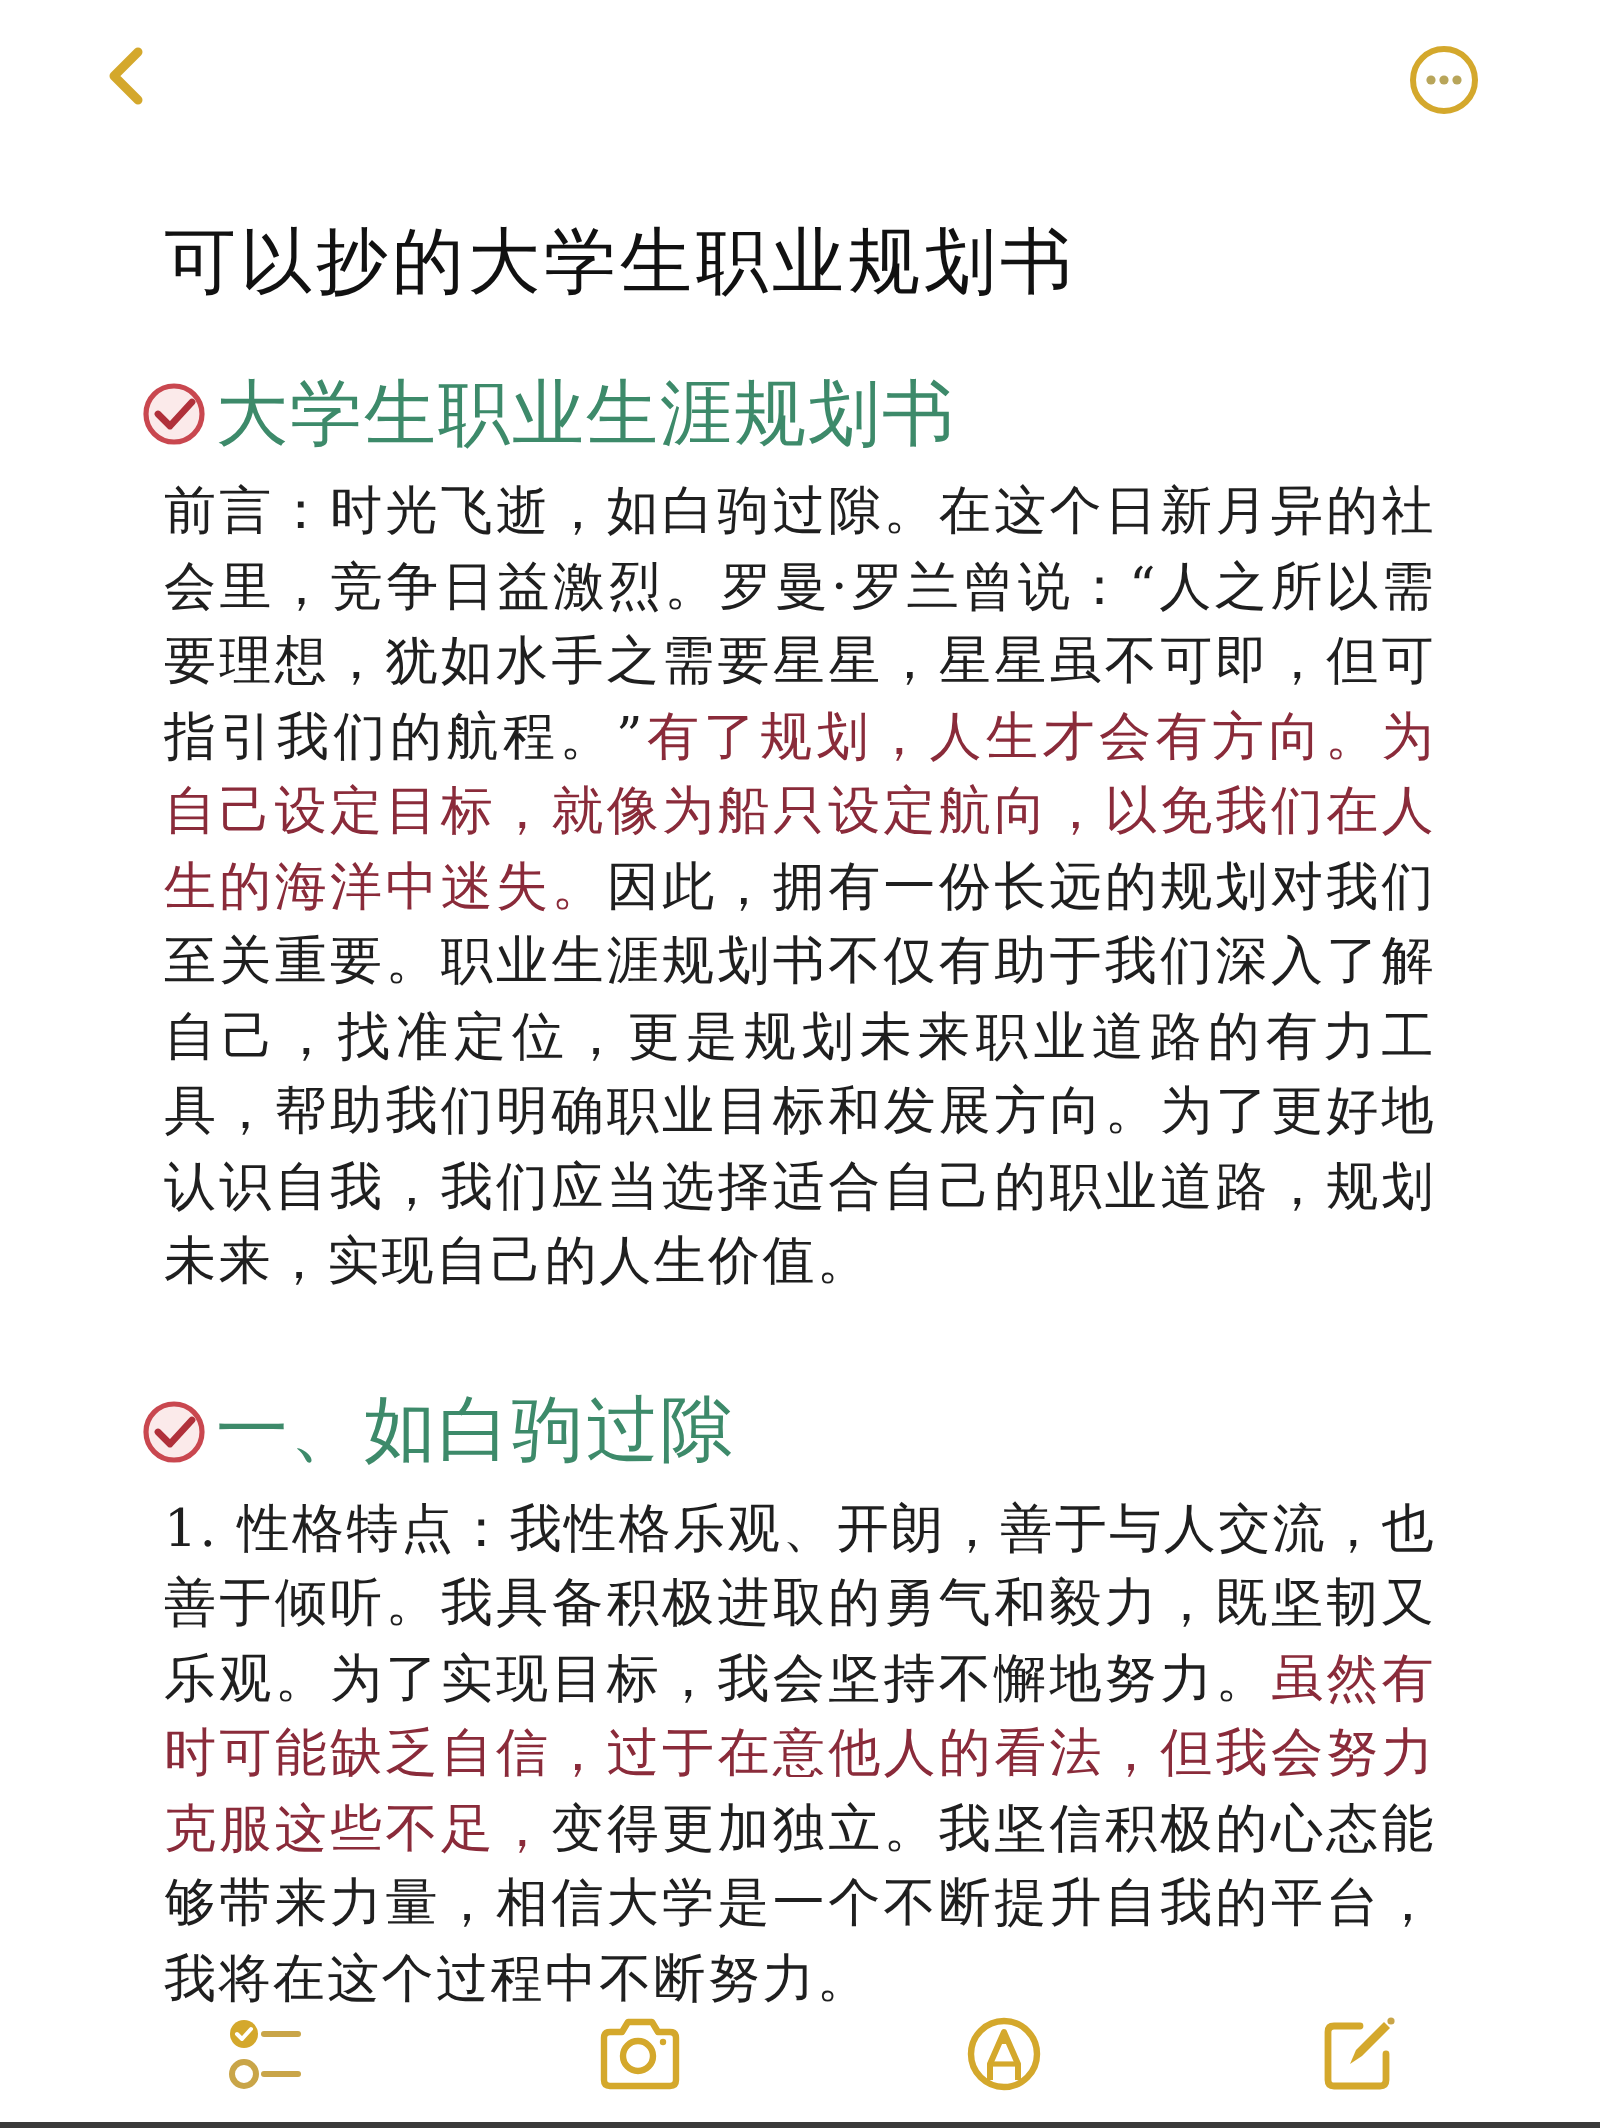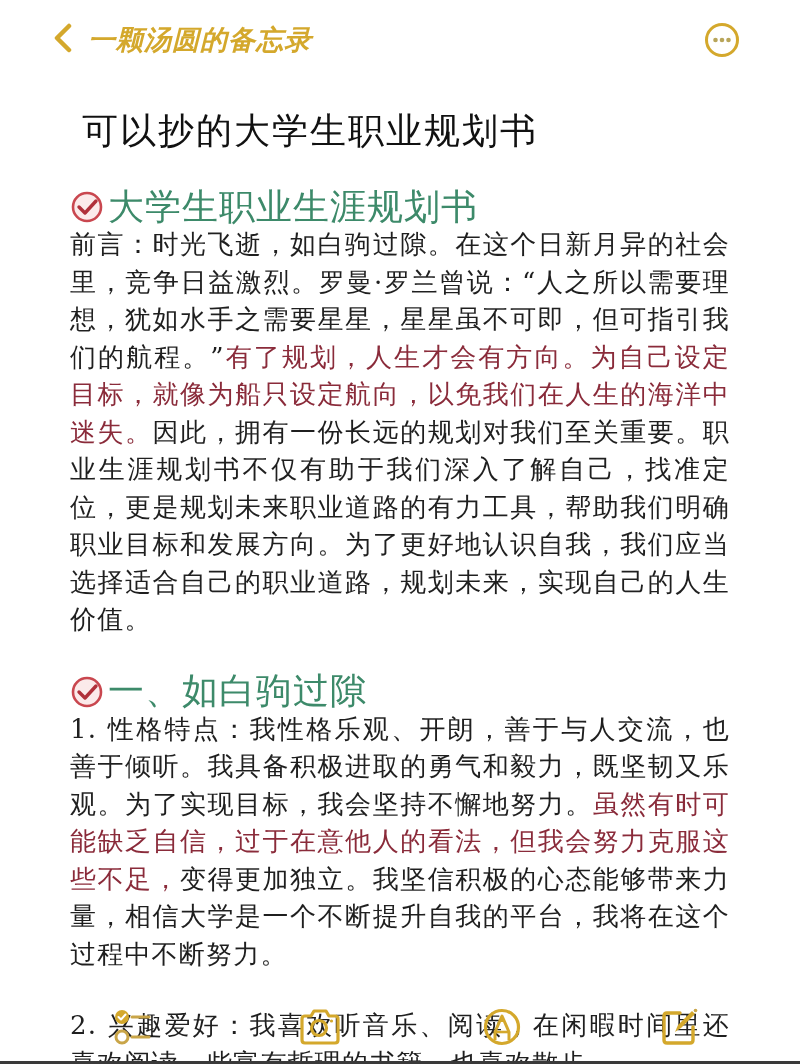--- a/index.html
+++ b/index.html
@@ -35,21 +35,21 @@
     position: absolute; left: 70px; top: 188px; width: 660px;
   }
   .section-head {
     display: flex; align-items: center; height: 38px;
     font-size: 36px; color: #3d8a6a; letter-spacing: 1px;
   }
   .section-head svg { width: 34px; height: 34px; margin-right: 4px; flex: none; }
   .section-head .prefix { color: #3d8a6a; }
   .para {
     font-size: 26px; line-height: 37.5px; letter-spacing: 1.2px;
-    margin: 0; text-align: justify;
+    margin: 12px; text-align: justify;
   }
   .hl { color: #8a2b3a; }
   .gap1 { height: 34px; }
   .gap2 { height: 34px; }
   .toolbar {
     position: absolute; left: 0; top: 995px; width: 800px; height: 64px;
   }
   .tb-btn { position: absolute; top: 12px; width: 44px; height: 40px; cursor: pointer; }
   .bottom-line {
     position: absolute; left: 0; top: 1061px; width: 800px; height: 3px; background: #3a3a3a;
@@ -58,21 +58,20 @@
 </head>
 <body>
 
 <div class="nav">
   <div class="back">
     <span>
       <svg viewBox="0 0 22 30">
           <path d="M17 3 L5 15 L17 27" fill="none" stroke="#d4a82c" stroke-width="4.5" stroke-linecap="round" stroke-linejoin="round"></path>
         </svg>
     </span>
-    <span class="back-label">一颗汤圆的备忘录</span>
   </div>
   <div class="more">
     <svg viewBox="0 0 36 36" width="36" height="36">
       <circle cx="18" cy="18" r="15.5" fill="none" stroke="#d4a82c" stroke-width="3"></circle>
       <circle cx="11.5" cy="18" r="2.3" fill="#b8a55a"></circle>
       <circle cx="18" cy="18" r="2.3" fill="#b8a55a"></circle>
       <circle cx="24.5" cy="18" r="2.3" fill="#b8a55a"></circle>
     </svg>
   </div>
 </div>

